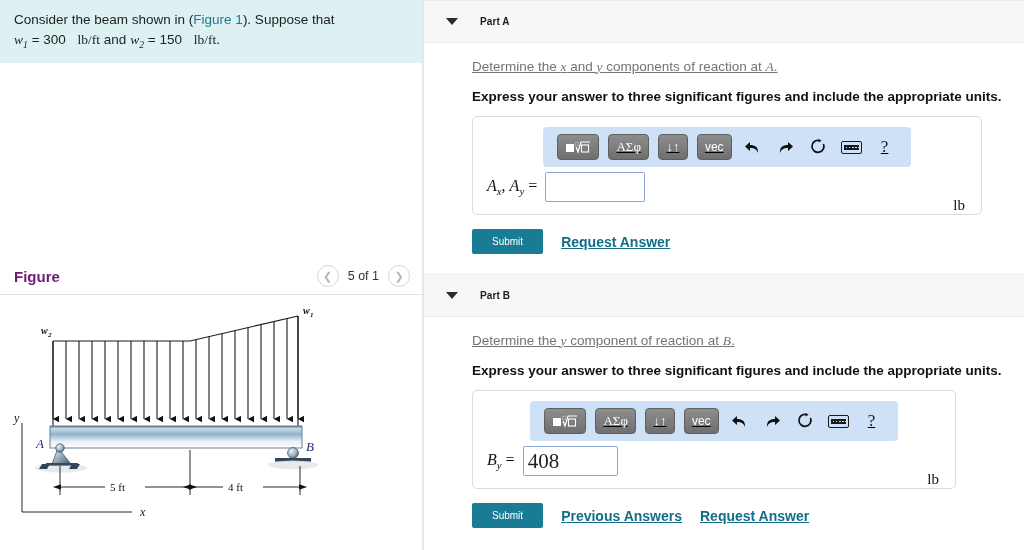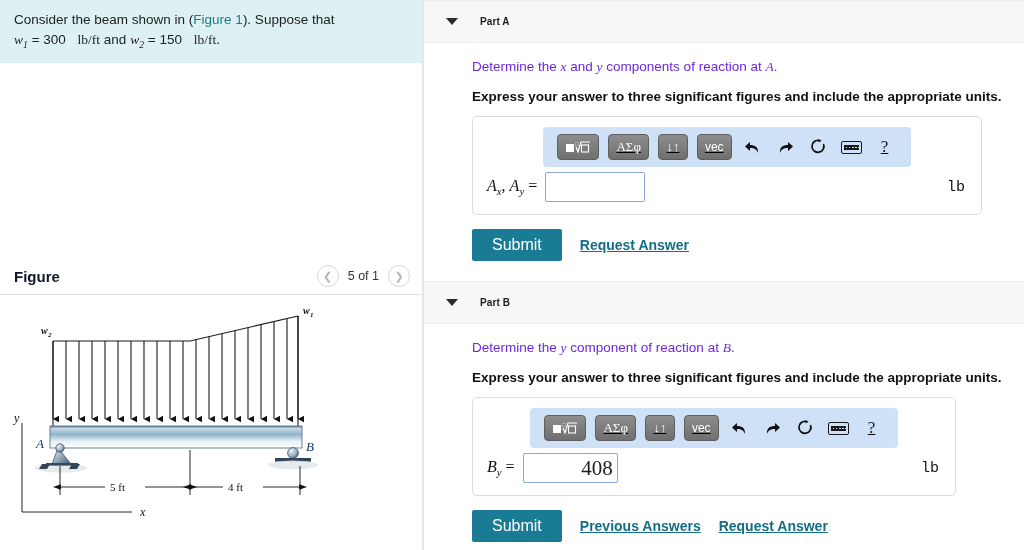--- a/index.html
+++ b/index.html
@@ -29,21 +29,21 @@
   .problem-statement .lnk { color: #1a7b8c; }
   .mathvar { font-family: "Liberation Serif", serif; font-style: italic; }
   .mathvar sub { font-style: italic; font-size: 0.72em; }
   .mathup { font-family: "Liberation Serif", serif; font-style: normal; padding-left: 8px; }
 
   .figure-header {
     position: absolute; left: 0; top: 258px; width: 424px;
     padding: 0 14px; display: flex; align-items: center;
     justify-content: space-between; height: 36px;
   }
-  .figure-title { font-size: 15px; font-weight: bold; color: #0f172a; text-align: center; }
+  .figure-title { font-size: 15px; font-weight: bold; color: #701a75; text-align: center; }
   .fig-nav { display: flex; align-items: center; gap: 9px; }
   .nav-circle {
     width: 22px; height: 22px; border-radius: 50%;
     border: 1px solid #d7d7d7; background: #fff;
     display: flex; align-items: center; justify-content: center;
     color: #b6b6b6; font-size: 11px; line-height: 1;
   }
   .fig-count { font-size: 12.5px; color: #333; }
   .figure-divider {
     position: absolute; left: 0; top: 294px; width: 424px;
@@ -63,21 +63,21 @@
   }
   .caret {
     width: 0; height: 0;
     border-left: 6px solid transparent;
     border-right: 6px solid transparent;
     border-top: 7px solid #2b2b2b;
   }
   .part-label { font-size: 10px; font-weight: bold; color: #1d1d1d; letter-spacing: .1px; }
 
   .part-body { padding: 16px 22px 0 48px; }
-  .prompt { font-size: 13.5px; color: #6d28d9; margin: 0 0 14px 0; }
+  .prompt { font-size: 13.5px; color: #737373; margin: 0 0 14px 0; text-decoration: underline; }
   .prompt-bold { font-size: 13.5px; font-weight: bold; color: #111; margin: 0 0 12px 0; }
 
   .answer-box {
     border: 1px solid #dcdcdc; border-radius: 5px;
     background: #fff; position: relative;
     padding: 10px 14px 12px 14px;
   }
   .mathbar {
     background: #cfe1f7; border-radius: 4px;
     display: inline-flex; align-items: center; gap: 9px;
@@ -111,31 +111,31 @@
   .field-label {
     font-family: "Liberation Serif", serif; font-size: 16px;
     color: #111; margin-right: 8px; white-space: nowrap;
   }
   .field-label i { font-style: italic; }
   .field-label sub { font-size: 0.68em; font-style: italic; }
   .answer-input {
     border: 1px solid #8ca7d8; border-radius: 2px;
     height: 30px; outline: none; background: #fff;
     font-family: "Liberation Serif", serif; font-size: 21px;
-    color: #222; padding: 0 4px; text-align: right;
+    color: #222; padding: 0 4px;
   }
   .units {
-    position: absolute; right: 16px; bottom: 18px;
-    font-family: Liberation Mono, monospace; font-size: 15px; color: #111;
+    position: absolute; right: 16px; bottom: 0;
+    font-family: Liberation Serif, serif; font-size: 15px; color: #111;
   }
 
   .actions { display: flex; align-items: center; gap: 18px; margin-top: 14px; }
   .submit-btn {
     background: #1a7b95; color: #fff; border: none;
-    font-size: 16px; font-family: "Liberation Sans", sans-serif;
+    font-size: 10px; font-family: "Liberation Sans", sans-serif;
     padding: 7px 20px; border-radius: 2px; cursor: pointer;
   }
   .link-action {
     color: #136d86; font-size: 14px; font-weight: bold;
     text-decoration: underline; cursor: pointer;
   }
 
   .partB-wrap { margin-top: 20px; }
 </style>
 </head>

